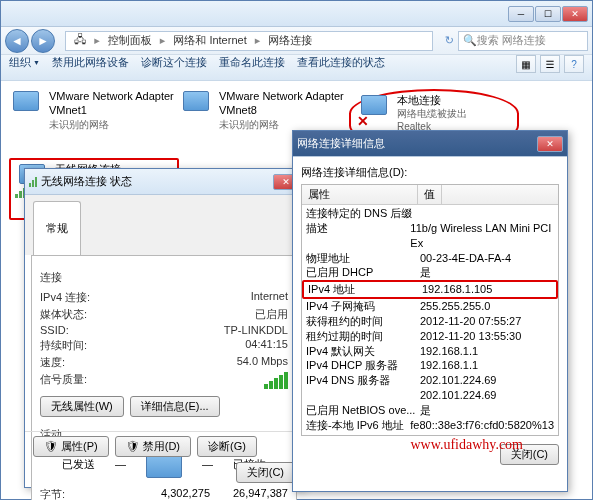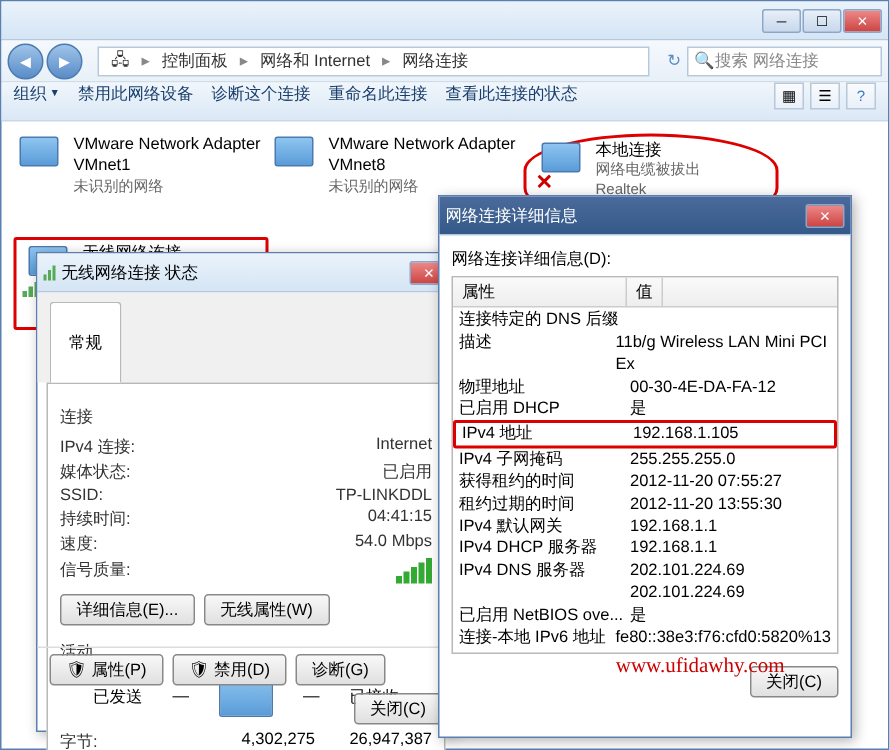--- a/index.html
+++ b/index.html
@@ -197,22 +197,22 @@
         <span class="info-label">信号质量:</span>
       <span class="sig-bars" style="margin-left:auto">
           <i></i>
           <i></i>
           <i></i>
           <i></i>
           <i></i>
         </span>
     </div>
     <div class="btn-row">
+      <button class="btn">无线属性(W)</button>
       <button class="btn highlight-red">详细信息(E)...</button>
-      <button class="btn">无线属性(W)</button>
     </div>
     <div class="group-label" style="margin-top:10px">活动</div>
     <div class="activity">
       <span>已发送</span> —
       <div class="mon"></div>
       — <span>已接收</span>
     </div>
     <div class="info-row">
       <span class="info-label">字节:</span>
       <span style="width:80px;text-align:right">4,302,275</span>
@@ -245,21 +245,21 @@
           <div class="detail-row">
             <span>连接特定的 DNS 后缀</span>
             <span></span>
           </div>
           <div class="detail-row">
             <span>描述</span>
             <span>11b/g Wireless LAN Mini PCI Ex</span>
           </div>
           <div class="detail-row">
             <span>物理地址</span>
-            <span>00-30-4E-DA-FA-12</span>
+            <span>00-23-4E-DA-FA-4</span>
           </div>
           <div class="detail-row">
             <span>已启用 DHCP</span>
             <span>是</span>
           </div>
           <div class="detail-row highlight-red">
             <span>IPv4 地址</span>
             <span>192.168.1.105</span>
           </div>
           <div class="detail-row">

